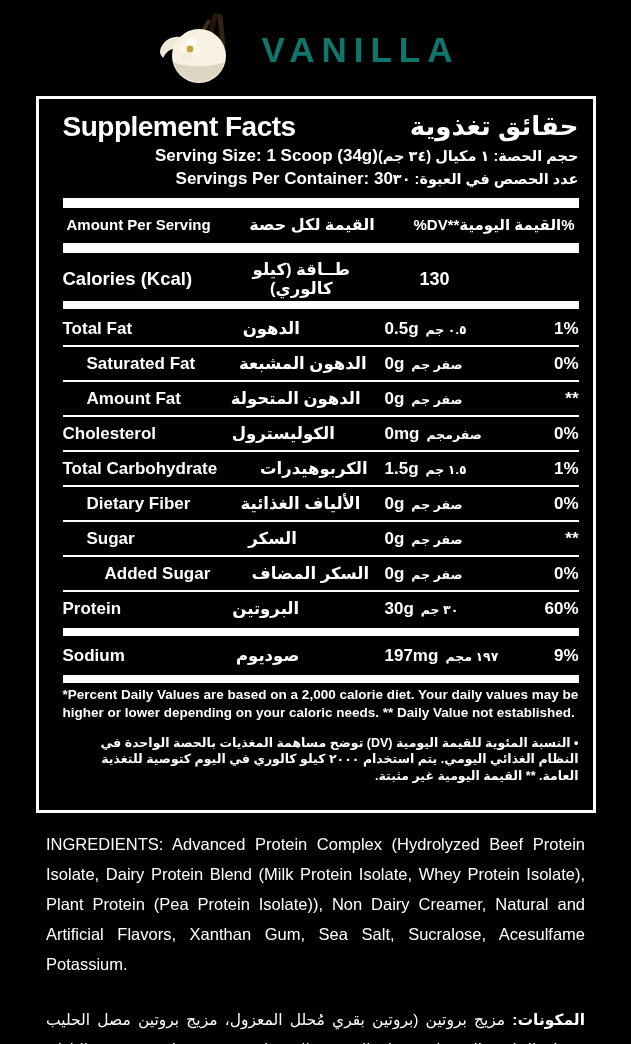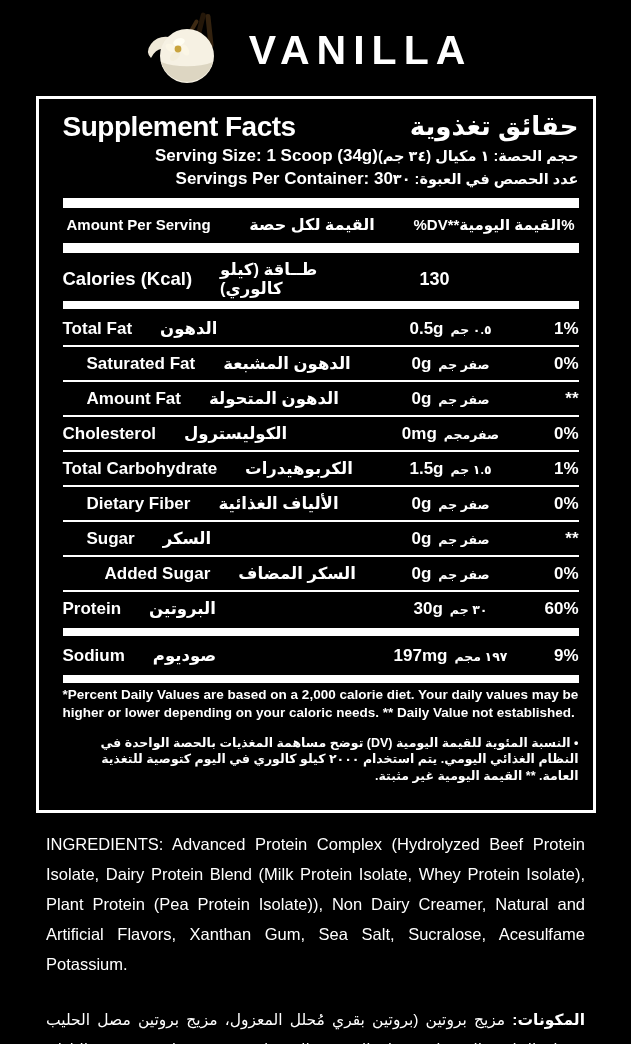--- a/index.html
+++ b/index.html
@@ -4,21 +4,21 @@
 <style>
   html,body{margin:0;padding:0;}
   body{
     width:631px;height:1044px;background:#000;color:#fff;
     font-family:"Liberation Sans","DejaVu Sans",sans-serif;
     overflow:hidden;
   }
   
   .brand{display:flex;align-items:center;justify-content:center;gap:6px;padding-top:8px;height:84px;margin-left:-14px;}
   .brand-title{
-    font-size:41px;font-weight:bold;letter-spacing:7px;color:#ffffff;
+    font-size:35px;font-weight:bold;letter-spacing:7px;color:#0f766e;
     text-shadow:0 0 1px #000;
   }
   
   .panel{
     width:560px;box-sizing:border-box;margin:4px auto 0;
     border:3px solid #fff;background:#000;
     padding:12px 14px 12px 24px;
   }
   .p-titles{display:flex;justify-content:space-between;align-items:flex-start;gap:32px;}
   .t-en{font-size:28px;font-weight:bold;letter-spacing:-0.5px;}
@@ -33,22 +33,22 @@
   .aps-en{font-size:15px;font-weight:bold;}
   .aps-ar{font-size:16px;font-weight:bold;}
   .aps-dv{font-size:15px;font-weight:bold;}
   
   .nrow{display:flex;align-items:center;min-height:33px;}
   .nrow.calories{min-height:37px;}
   .n-en{flex:0 0 auto;font-size:17px;font-weight:bold;}
   .calories .n-en{font-size:18.5px;}
   .indent-1 .n-en{padding-left:24px;}
   .indent-2 .n-en{padding-left:42px;}
-  .n-ar{flex:1 1 auto;text-align:left;font-size:16.5px;font-weight:bold;padding-right:2px;margin-left:28px;}
-  .n-val{flex:0 0 136px;display:flex;justify-content:center;align-items:baseline;gap:7px;padding-right:4px;box-sizing:border-box;}
+  .n-ar{flex:1 1 auto;text-align:center;font-size:16.5px;font-weight:bold;padding-right:2px;margin-left:28px;}
+  .n-val{flex:0 0 136px;display:flex;justify-content:flex-start;align-items:baseline;gap:7px;padding-right:4px;box-sizing:border-box;}
   .calories .n-val{justify-content:center;padding-right:36px;}
   .v-en{font-size:17px;font-weight:bold;}
   .calories .v-en{font-size:18px;}
   .v-ar{font-size:12.5px;font-weight:bold;}
   .n-dv{flex:0 0 58px;text-align:right;font-size:17px;font-weight:bold;}
   
   .fn-en{font-size:13.5px;font-weight:bold;line-height:1.3;margin-top:1px;}
   .fn-ar{font-size:12.5px;font-weight:bold;line-height:1.35;margin-top:1px;text-align:right;}
   
   .ing{padding:0 46px;margin-top:16px;}

